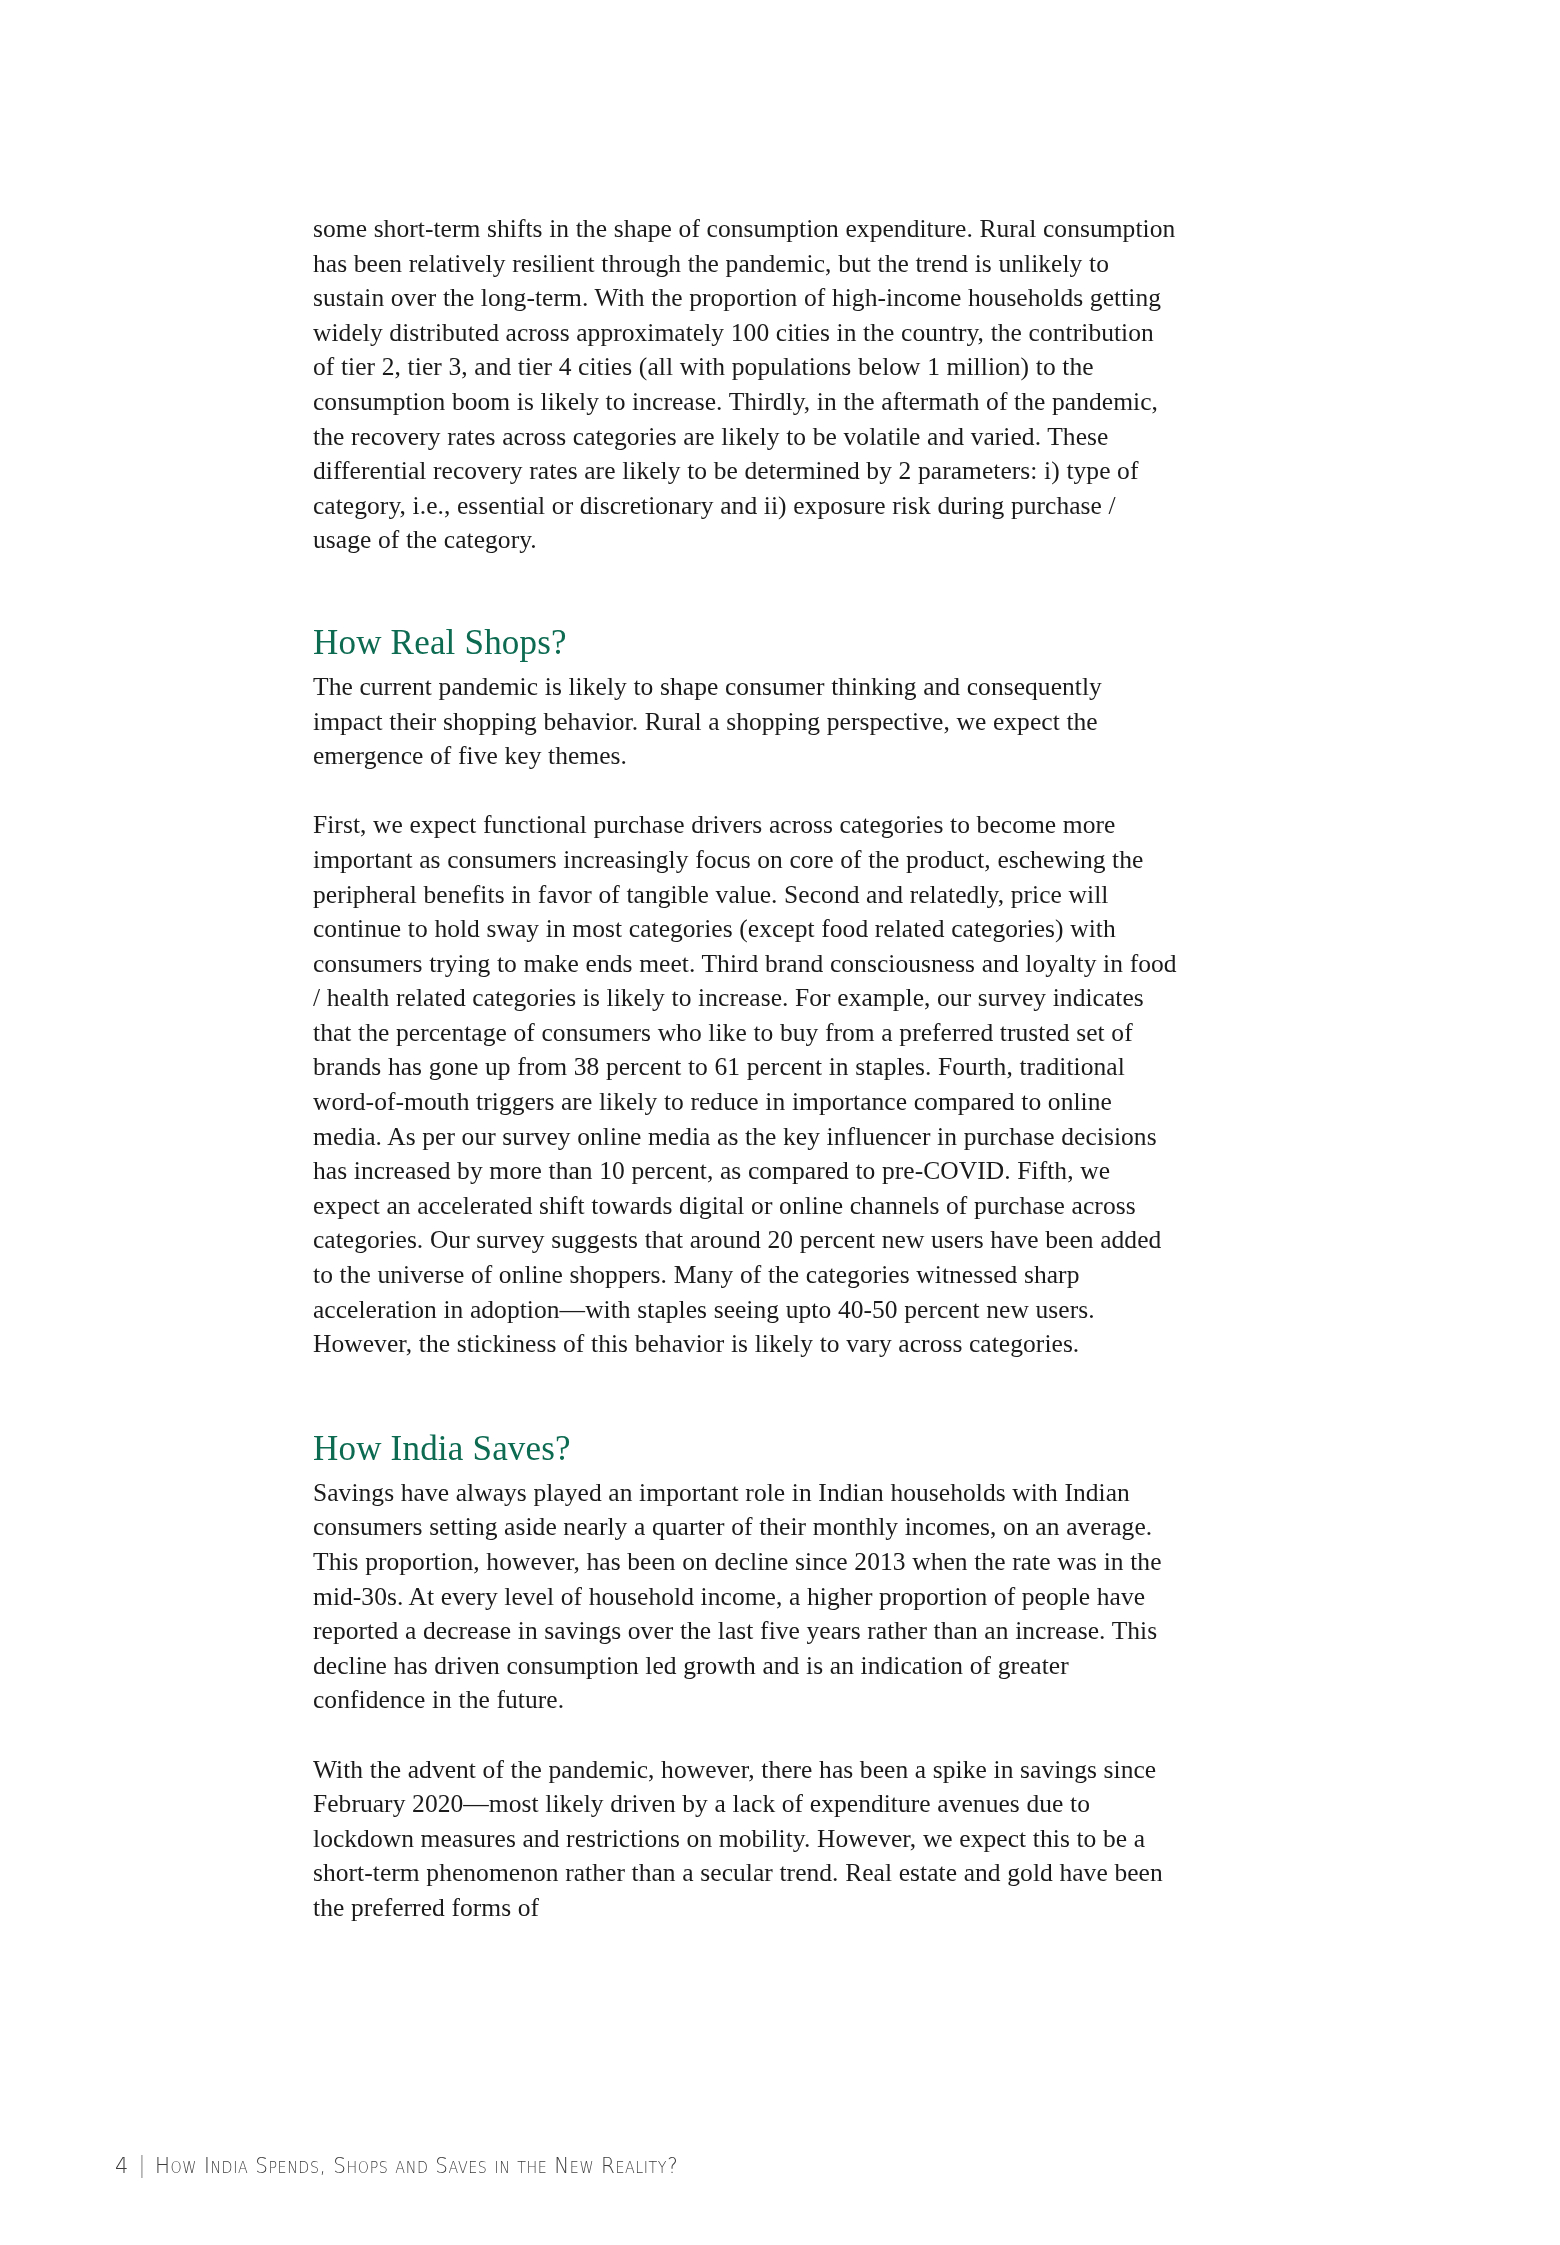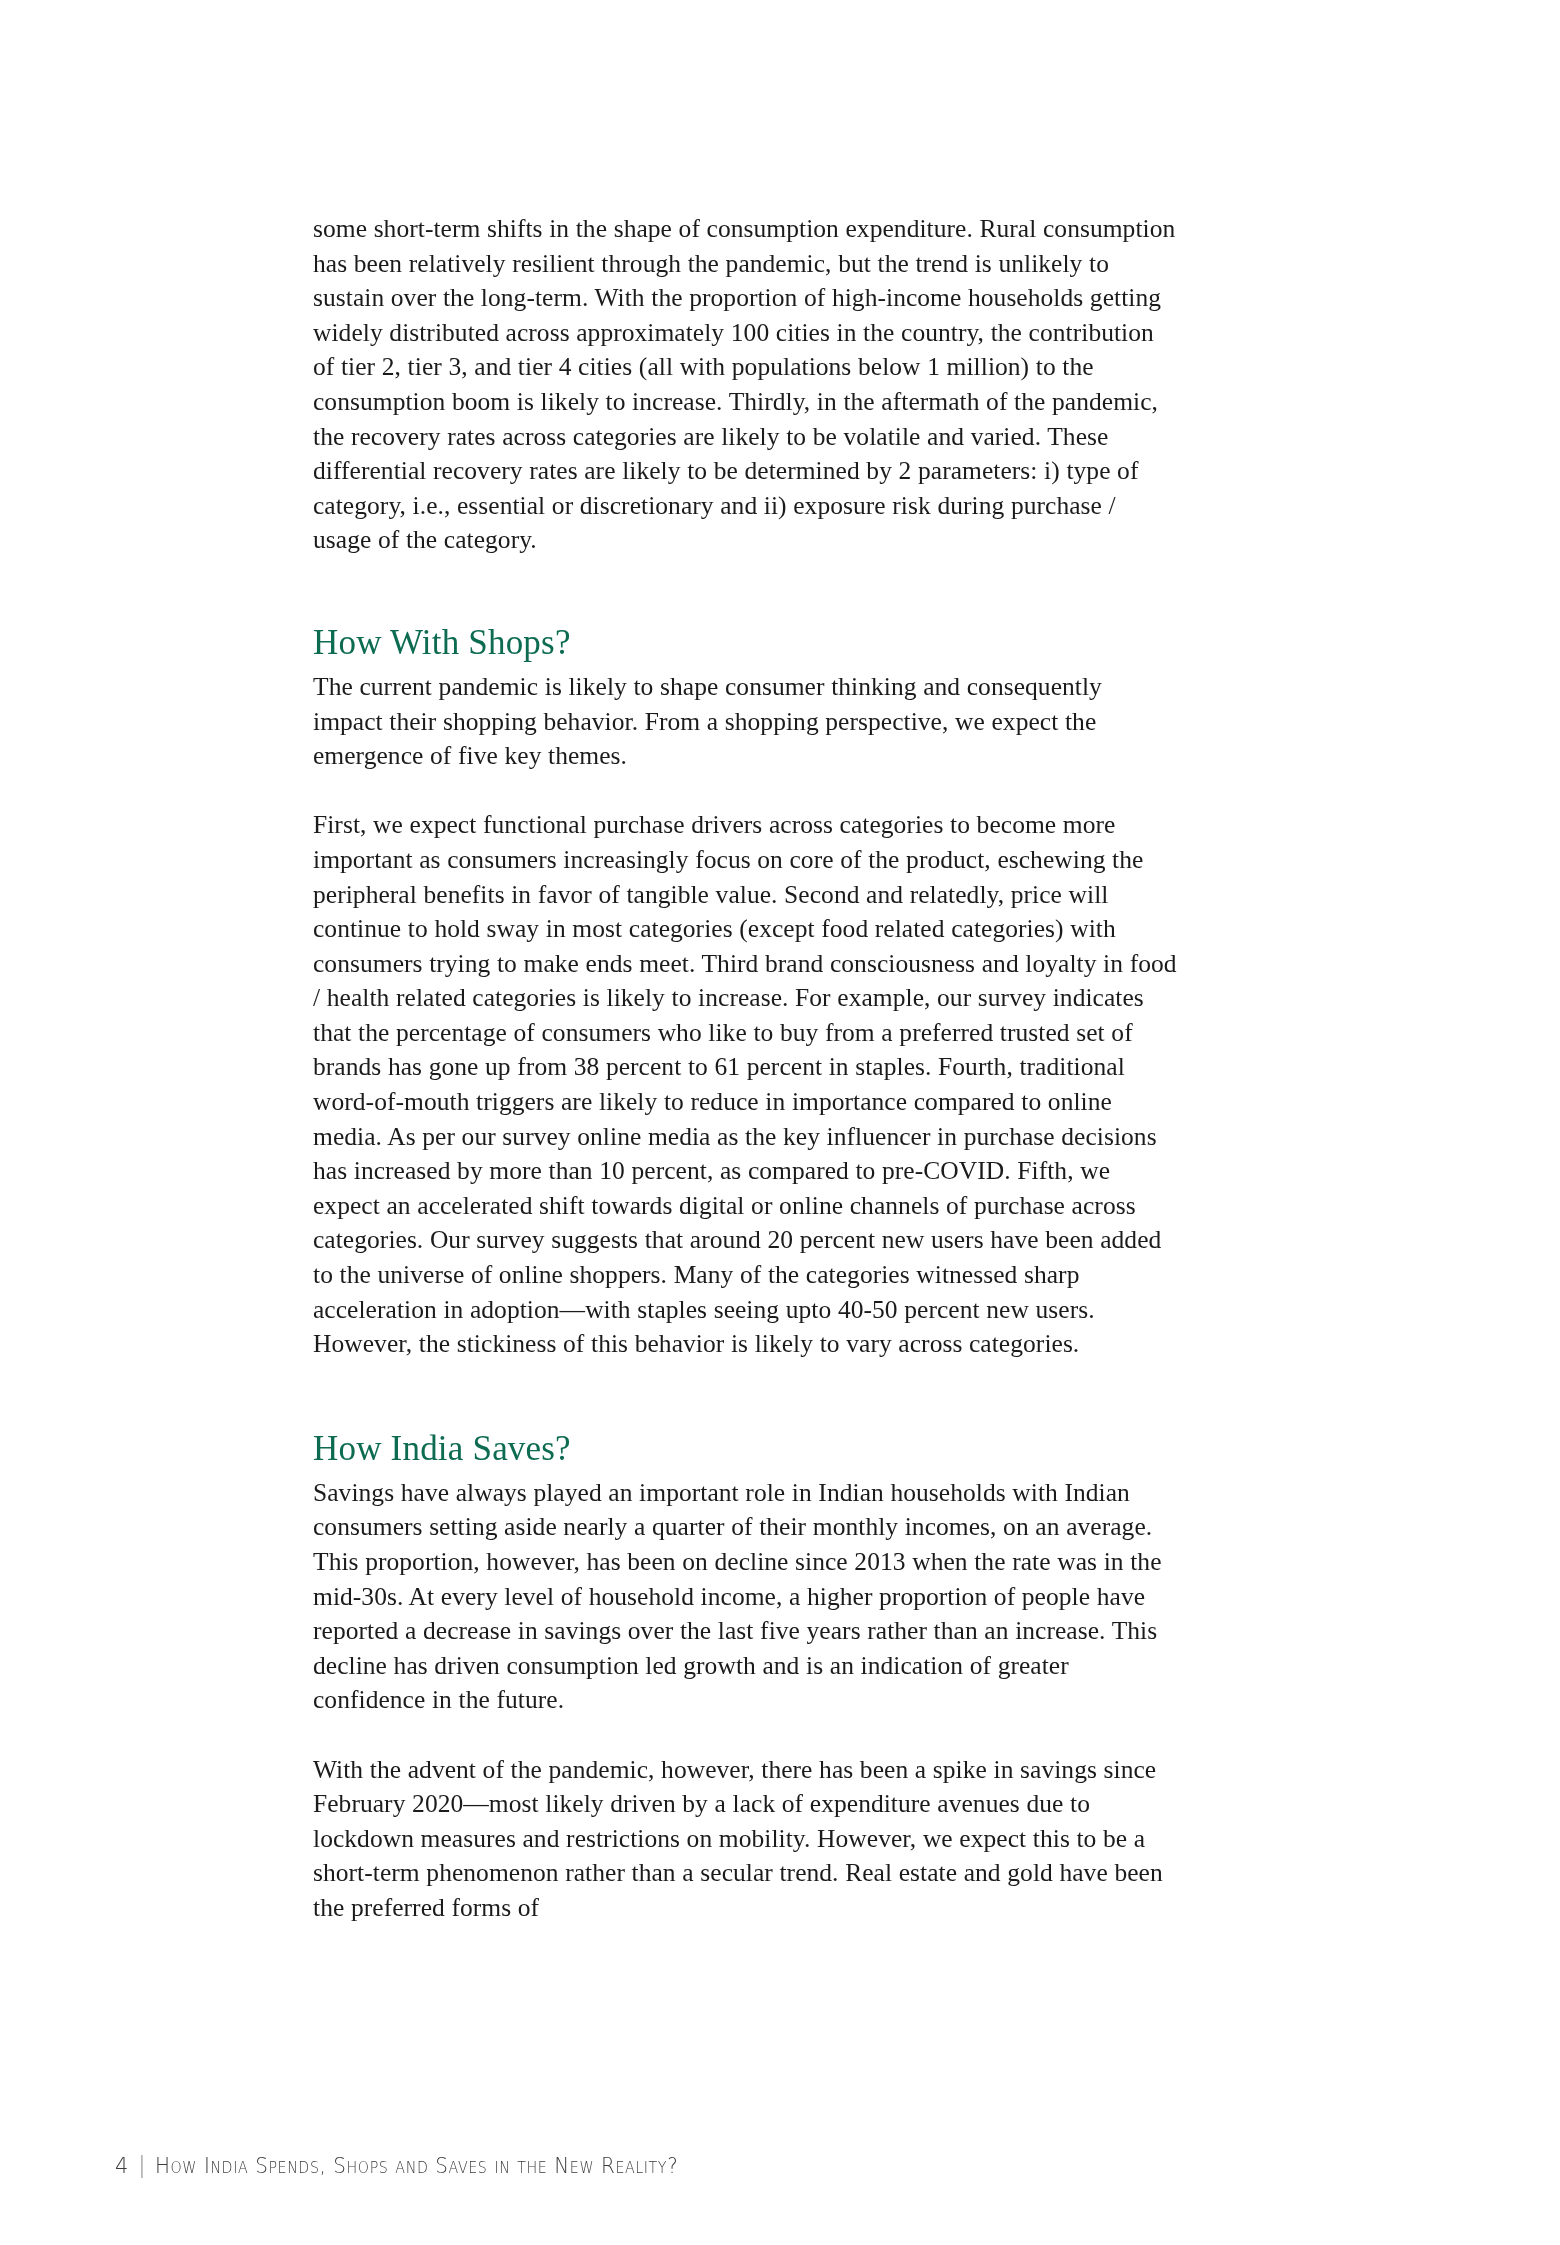--- a/index.html
+++ b/index.html
@@ -116,23 +116,23 @@
 </style>
 </head>
 <body>
 
 <div id="page">
 
   <div id="content">
 
     <p class="para">some short-term shifts in the shape of consumption expenditure. Rural consumption has been relatively resilient through the pandemic, but the trend is unlikely to sustain over the long-term. With the proportion of high-income households getting widely distributed across approximately 100 cities in the country, the contribution of tier 2, tier 3, and tier 4 cities (all with populations below 1 million) to the consumption boom is likely to increase. Thirdly, in the aftermath of the pandemic, the recovery rates across categories are likely to be volatile and varied. These differential recovery rates are likely to be determined by 2 parameters: i) type of category, i.e., essential or discretionary and ii) exposure risk during purchase / usage of the category.</p>
 
-    <h2 class="section-heading heading-block first">How With Shops?</h2>
+    <h2 class="section-heading heading-block first">How Real Shops?</h2>
 
-    <p class="para">The current pandemic is likely to shape consumer thinking and consequently impact their shopping behavior. From a shopping perspective, we expect the emergence of five key themes.</p>
+    <p class="para">The current pandemic is likely to shape consumer thinking and consequently impact their shopping behavior. Rural a shopping perspective, we expect the emergence of five key themes.</p>
 
     <p class="para">First, we expect functional purchase drivers across categories to become more important as consumers increasingly focus on core of the product, eschewing the peripheral benefits in favor of tangible value. Second and relatedly, price will continue to hold sway in most categories (except food related categories) with consumers trying to make ends meet. Third brand consciousness and loyalty in food / health related categories is likely to increase. For example, our survey indicates that the percentage of consumers who like to buy from a preferred trusted set of brands has gone up from 38 percent to 61 percent in staples. Fourth, traditional word-of-mouth triggers are likely to reduce in importance compared to online media. As per our survey online media as the key influencer in purchase decisions has increased by more than 10 percent, as compared to pre-COVID. Fifth, we expect an accelerated shift towards digital or online channels of purchase across categories. Our survey suggests that around 20 percent new users have been added to the universe of online shoppers. Many of the categories witnessed sharp acceleration in adoption—with staples seeing upto 40-50 percent new users. However, the stickiness of this behavior is likely to vary across categories.</p>
 
     <h2 class="section-heading heading-block">How India Saves?</h2>
 
     <p class="para">Savings have always played an important role in Indian households with Indian consumers setting aside nearly a quarter of their monthly incomes, on an average. This proportion, however, has been on decline since 2013 when the rate was in the mid-30s. At every level of household income, a higher proportion of people have reported a decrease in savings over the last five years rather than an increase. This decline has driven consumption led growth and is an indication of greater confidence in the future.</p>
 
     <p class="para">With the advent of the pandemic, however, there has been a spike in savings since February 2020—most likely driven by a lack of expenditure avenues due to lockdown measures and restrictions on mobility. However, we expect this to be a short-term phenomenon rather than a secular trend. Real estate and gold have been the preferred forms of</p>
 
   </div>

